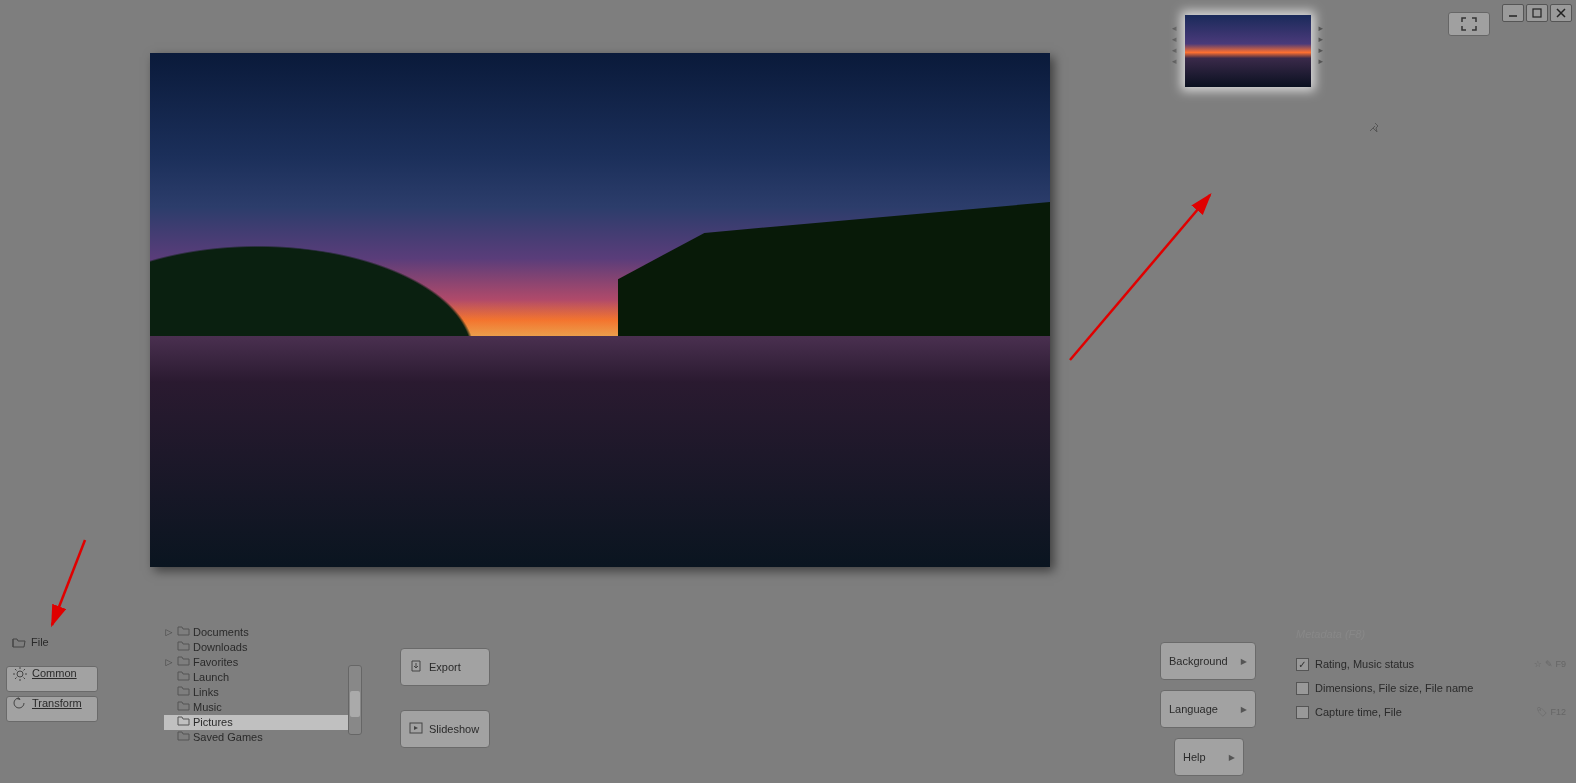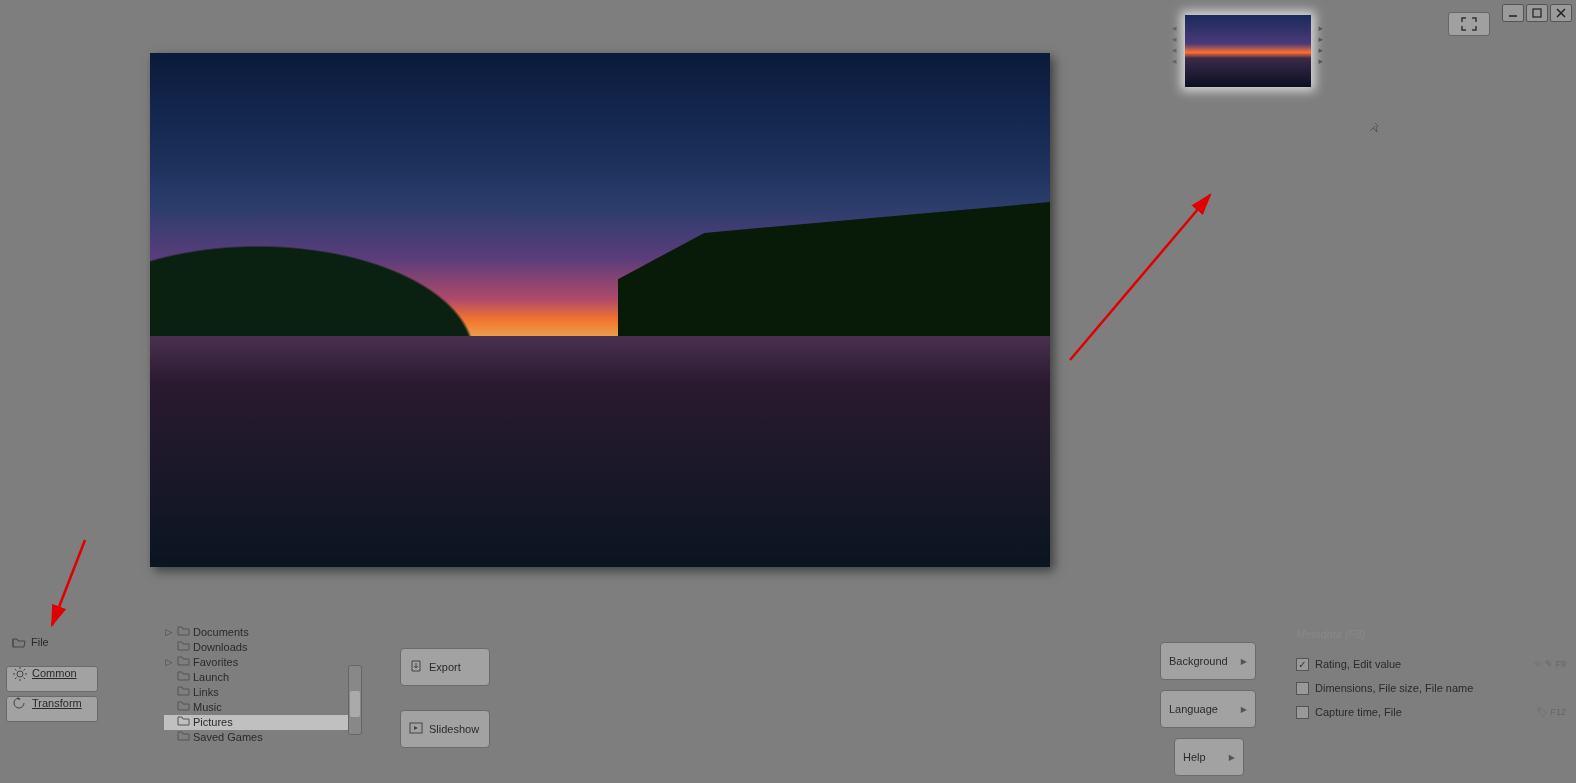--- a/index.html
+++ b/index.html
@@ -369,21 +369,21 @@
   <div class="pill-btn" style="width:70px;margin-left:14px">
     <span>Help</span>
     <span class="tri" style="margin-left:auto">▶</span>
   </div>
 </div>
 
 <div class="metadata">
   <div class="title">Metadata (F8)</div>
   <div class="mrow">
     <span class="chk on"></span>
-    <span>Rating, Edit value</span>
+    <span>Rating, Music status</span>
     <span class="trail">
       <span>☆</span>
       <span>✎</span>
       <span>F9</span>
     </span>
   </div>
   <div class="mrow">
     <span class="chk"></span>
     <span>Dimensions, File size, File name</span>
   </div>

